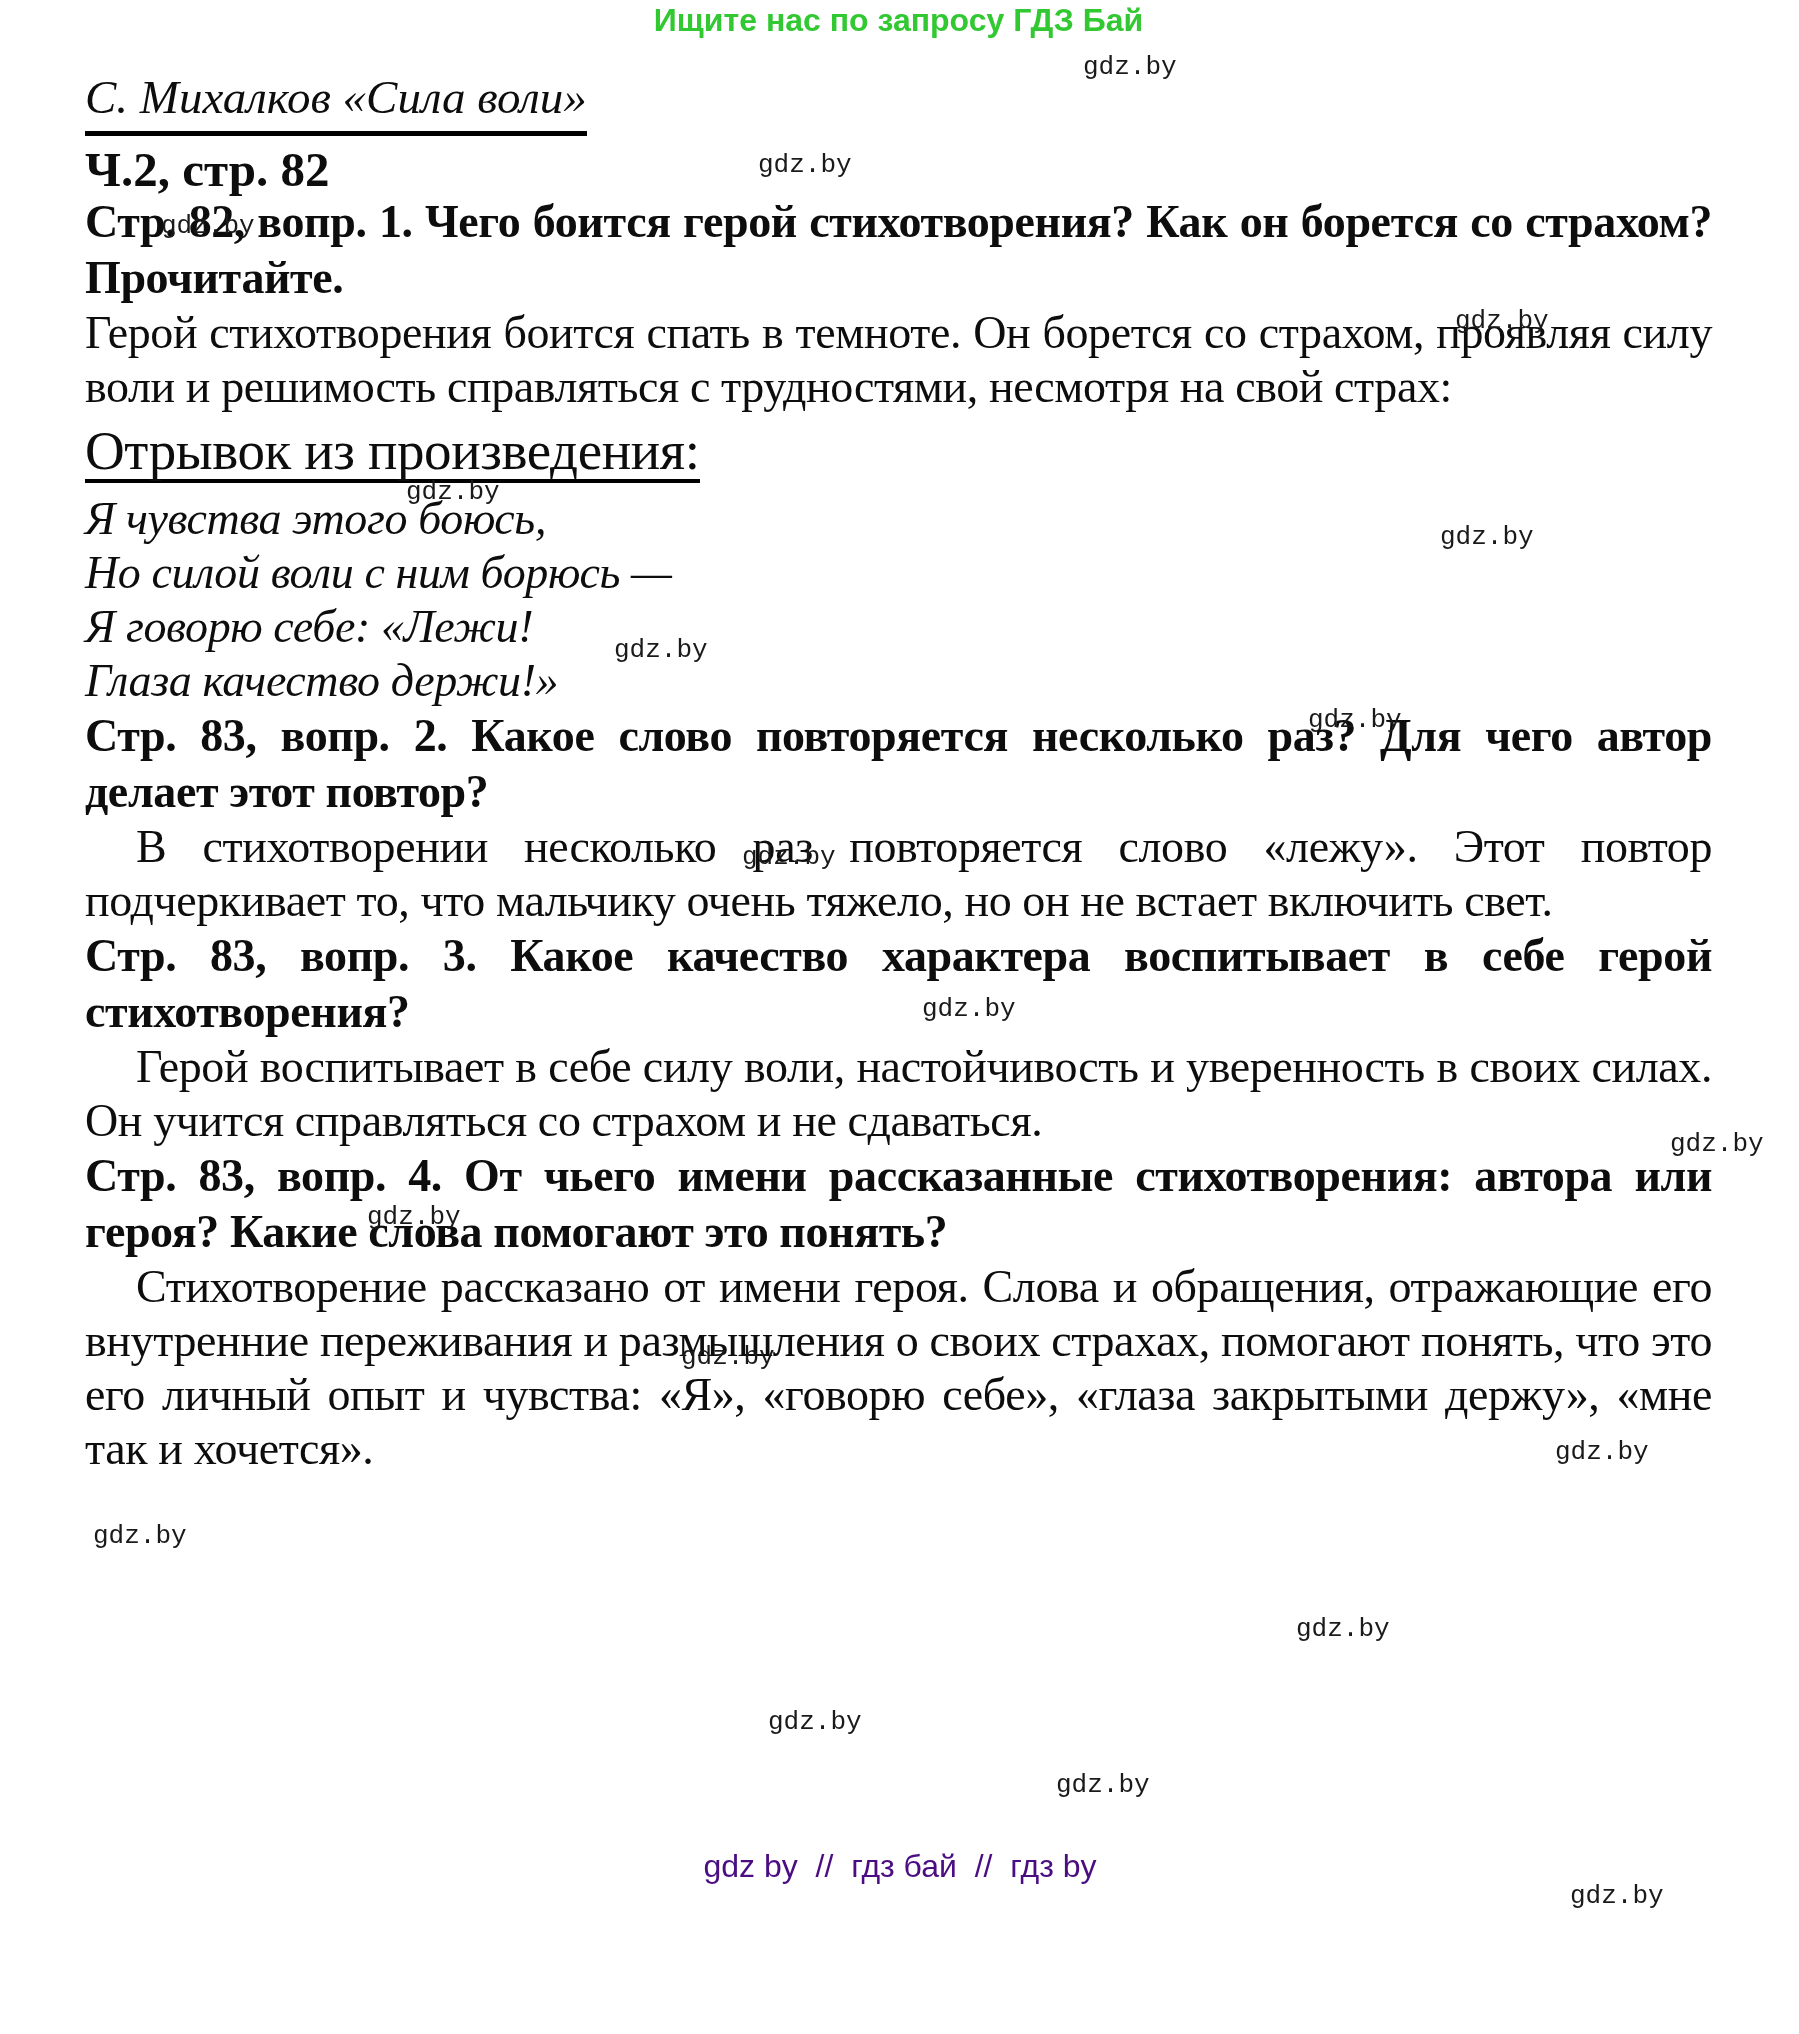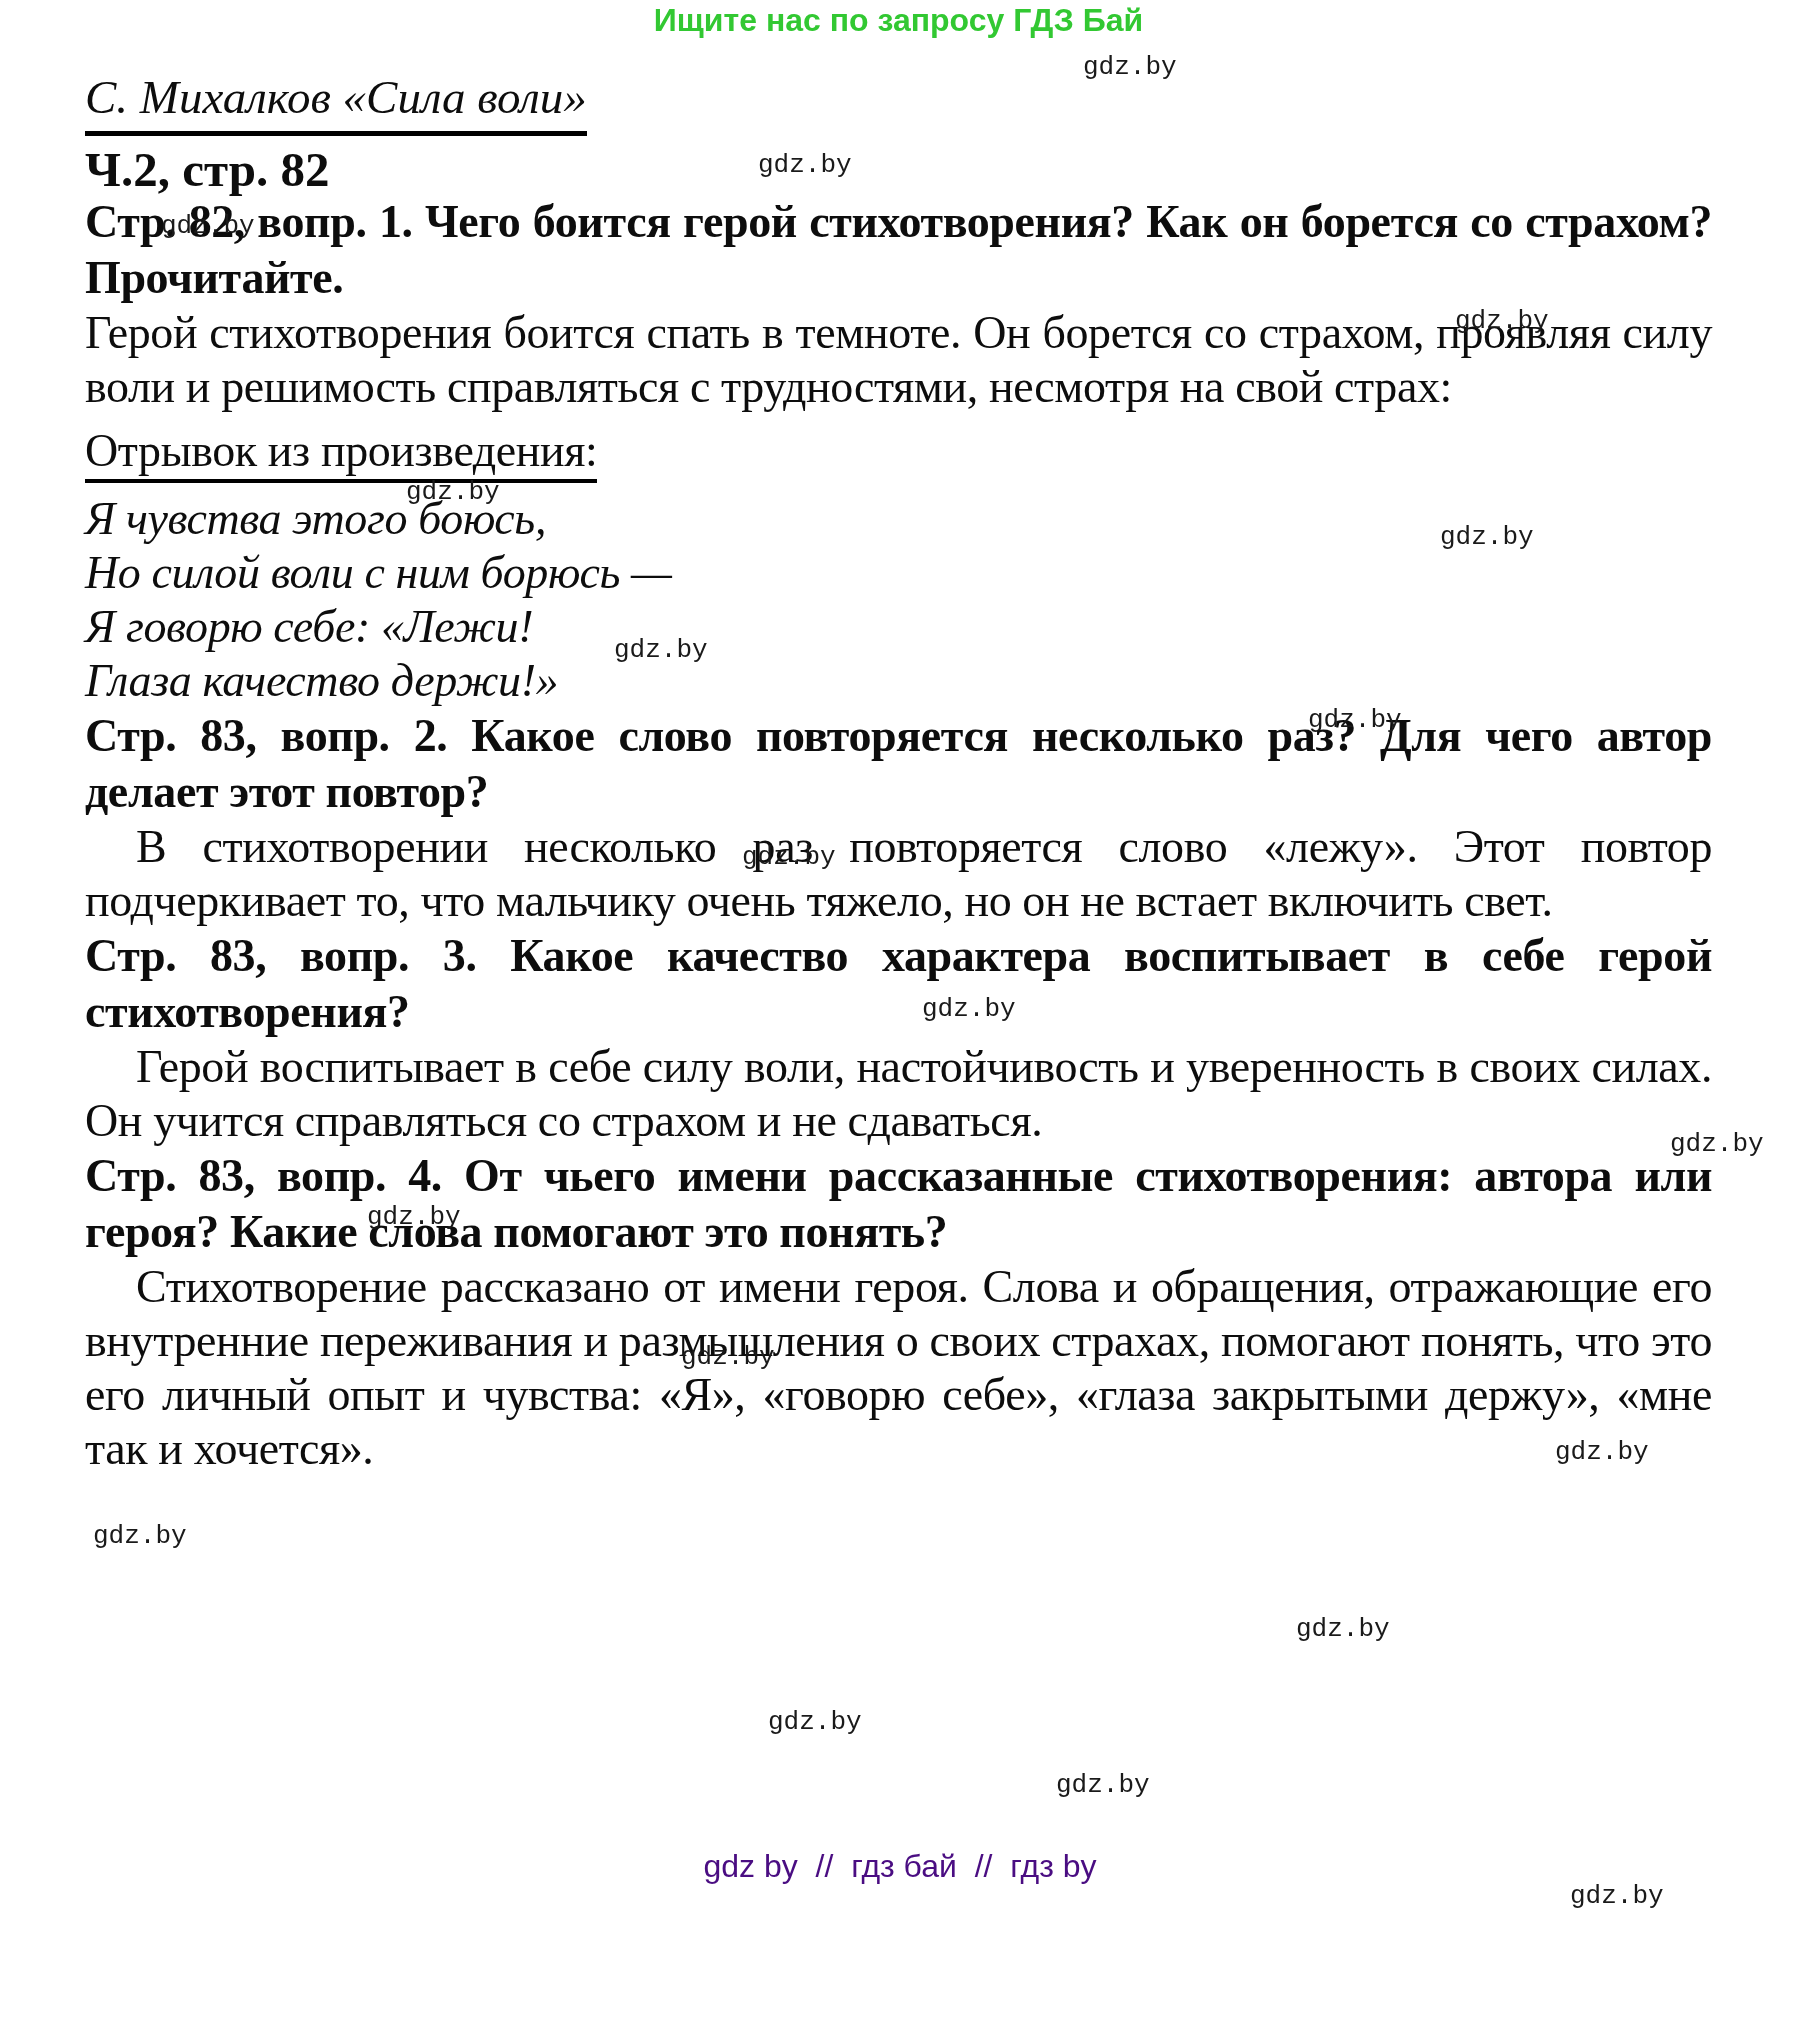--- a/index.html
+++ b/index.html
@@ -70,21 +70,21 @@
     line-height: 54px;
     margin: 0;
     text-align: justify;
     letter-spacing: -0.4px;
   }
   p.a.indent { text-indent: 51px; }
   .q1 { margin-top: 61px; }
   .a1 { margin-top: 7px; }
   .excerpt-heading {
     margin-top: 14px;
-    font-size: 46px;
+    font-size: 55px;
     line-height: 46px;
     letter-spacing: -0.4px;
   }
   .excerpt-heading span {
     display: inline-block;
     border-bottom: 4.4px solid #000;
     padding-bottom: 5.3px;
   }
   .poem { margin-top: 9px; }
   .poem-line {

